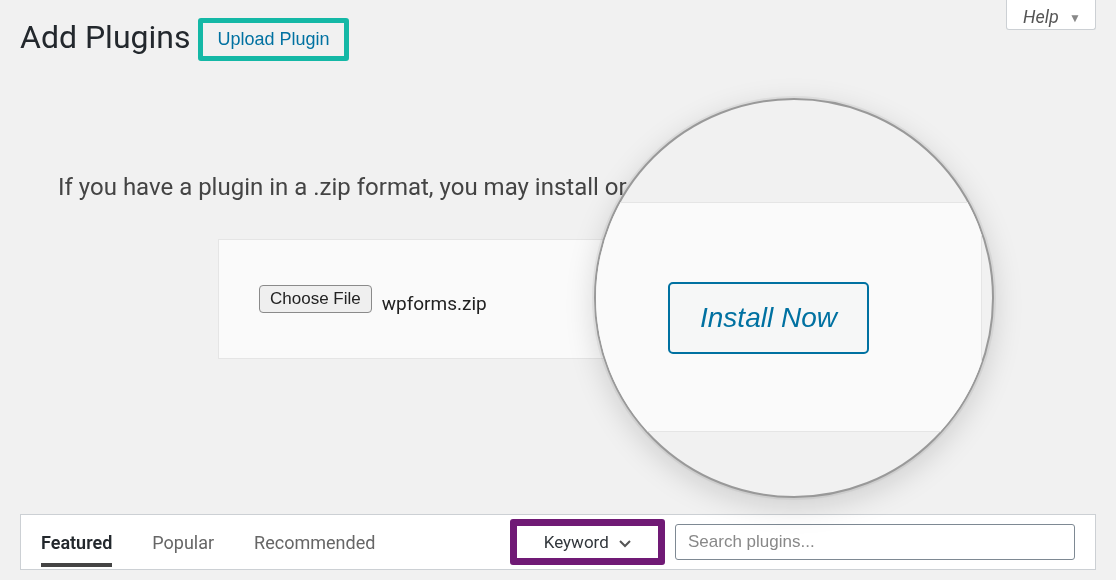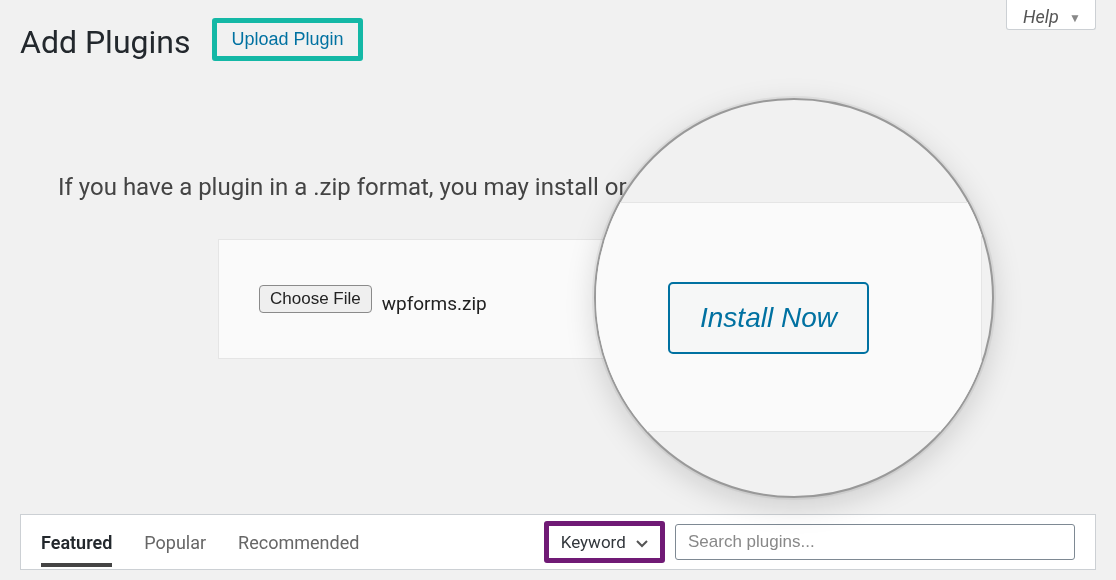--- a/index.html
+++ b/index.html
@@ -8,22 +8,22 @@
     font-family: -apple-system, BlinkMacSystemFont, "Segoe UI", Roboto, Helvetica, Arial, sans-serif;
     background: #f1f1f1;
     color: #23282d;
     position: relative;
     overflow: hidden;
   }
 
   .header {
     padding: 18px 20px 0 20px;
     display: flex;
-    align-items: flex-end;
-    gap: 22px;
+    align-items: flex-start;
+    gap: 8px;
   }
   .page-title {
     font-size: 32px;
     font-weight: 400;
     color: #23282d;
   }
   .upload-btn {
     border: 5px solid #14b8a6;
     background: #f1f1f1;
     color: #0071a1;
@@ -98,44 +98,44 @@
     left: 20px;
     right: 20px;
     bottom: 10px;
     background: #fff;
     border: 1px solid #ccd0d4;
     height: 56px;
     display: flex;
     align-items: center;
     padding: 0 20px;
   }
-  .tabs { display: flex; gap: 32px; align-items: center; }
+  .tabs { display: flex; gap: 40px; align-items: center; }
   .tab {
     font-size: 18px;
     color: #666;
     cursor: pointer;
     padding: 14px 0;
   }
   .tab.active {
     color: #23282d;
     font-weight: 600;
     border-bottom: 4px solid #444;
     padding-bottom: 10px;
   }
   .search-wrap {
     margin-left: auto;
     display: flex;
     align-items: center;
     gap: 10px;
   }
   .keyword-select {
-    border: 5px solid #701a75;
+    border: 7px solid #701a75;
     background: #fff;
     font-size: 17px;
-    padding: 6px 12px;
+    padding: 6px 27px;
     border-radius: 3px;
     color: #32373c;
     cursor: pointer;
   }
   .keyword-select .chev {
     display: inline-block;
     margin-left: 6px;
   }
   .search-input {
     border: 1.5px solid #7e8993;

